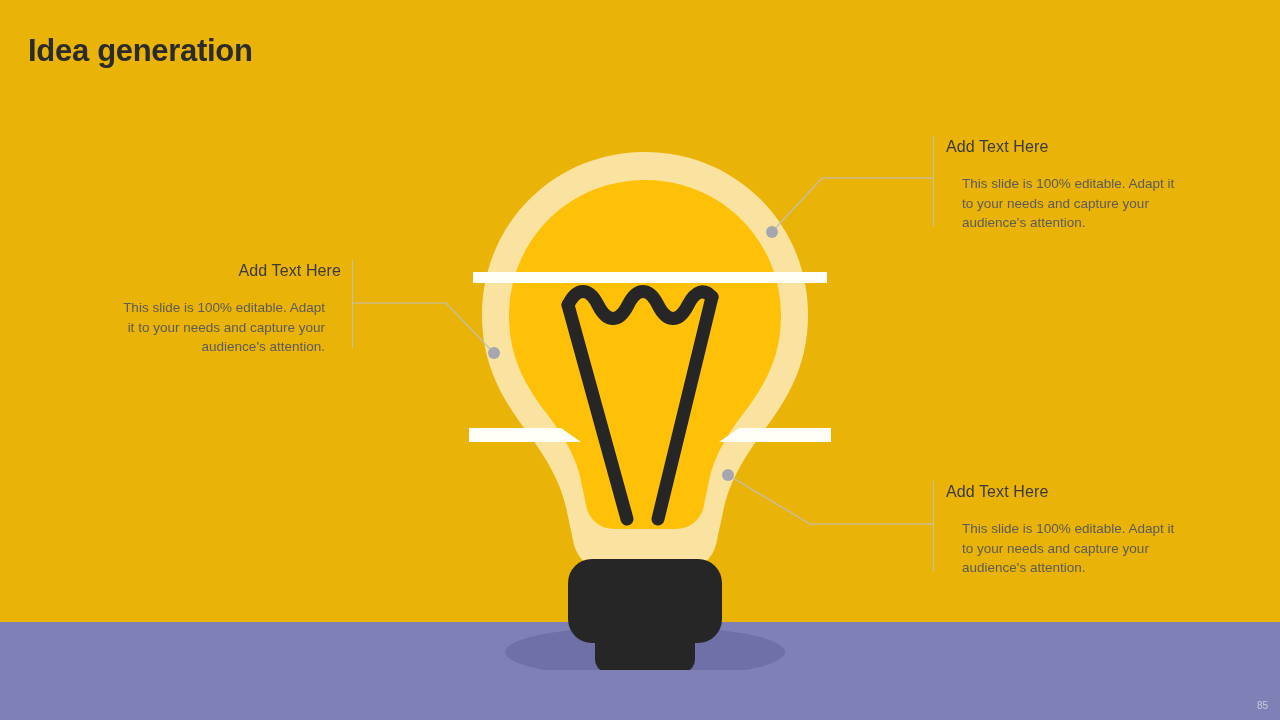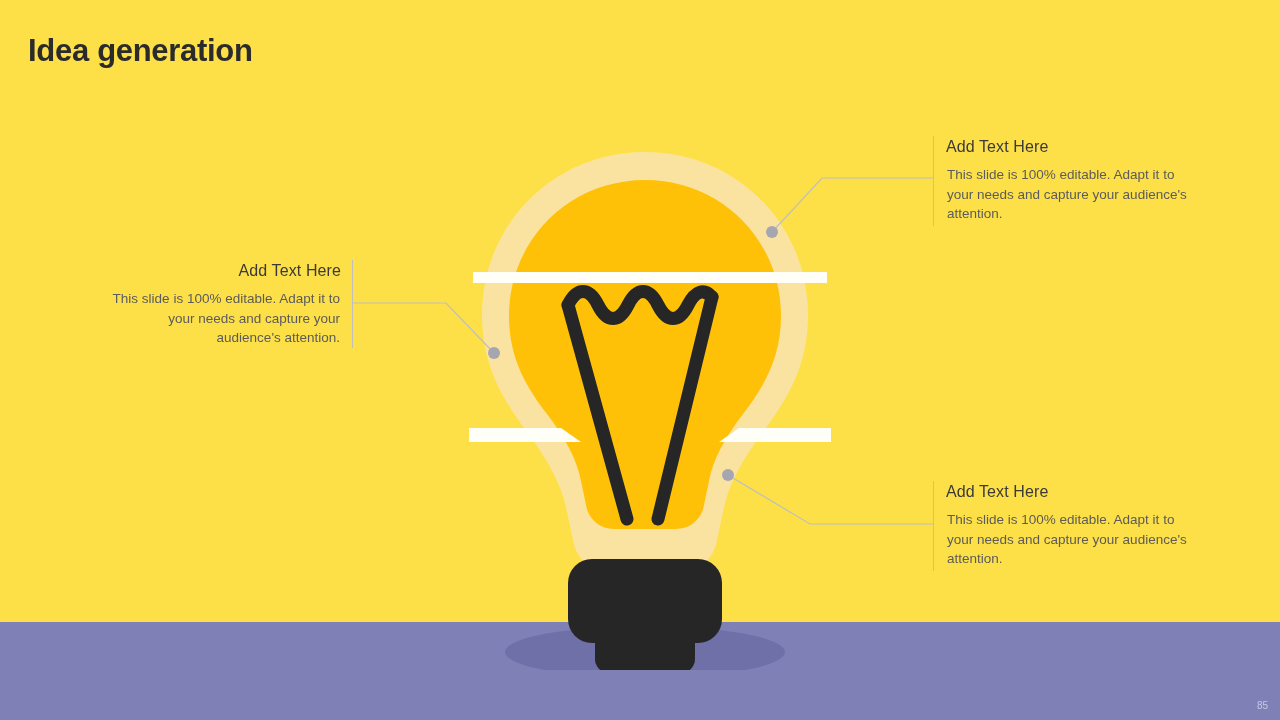--- a/index.html
+++ b/index.html
@@ -12,21 +12,21 @@
     background: #FFFFF8;
     font-family: "Liberation Sans", sans-serif;
     overflow: hidden;
     position: relative;
   }
   .slide {
     position: absolute;
     top: 0; left: 0;
     width: 1280px;
     height: 720px;
-    background: #fde047;
+    background: #eab308;
     overflow: hidden;
   }
 
   
   .page-title {
     position: absolute;
     left: 28px;
     top: 30px;
     font-size: 31px;
     font-weight: bold;
@@ -85,21 +85,21 @@
     color: #3A3A3A;
     line-height: 22px;
     letter-spacing: 0.1px;
     margin: 0 0 7px 0;
     white-space: nowrap;
   }
   .callout-body {
     font-size: 13.5px;
     color: #5B5B5B;
     line-height: 19.5px;
-    margin: 1px;
+    margin: 16px;
   }
 
   
   .callout.right {
     left: 946px;
     text-align: left;
   }
   .callout.right .rule {
     left: -13px;
   }

